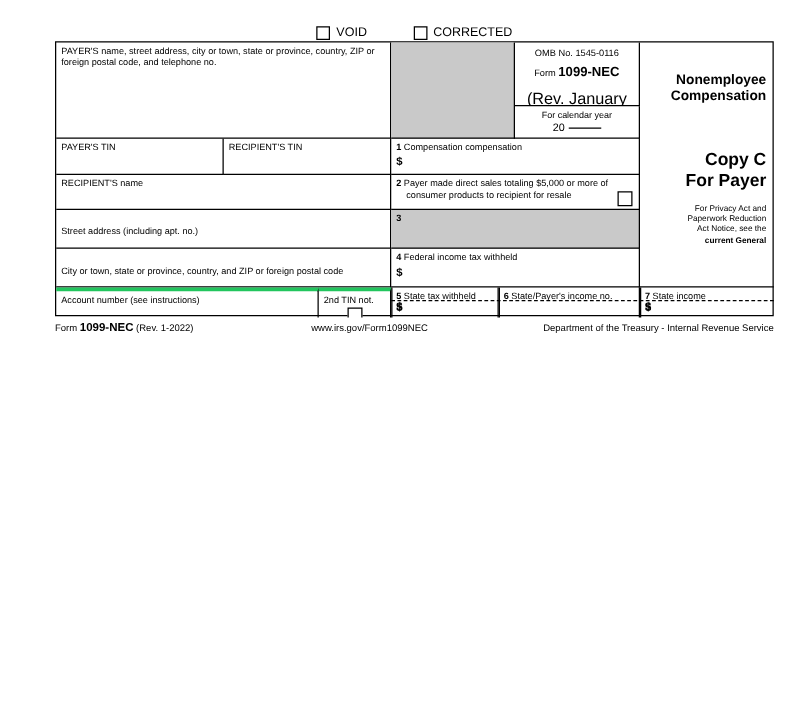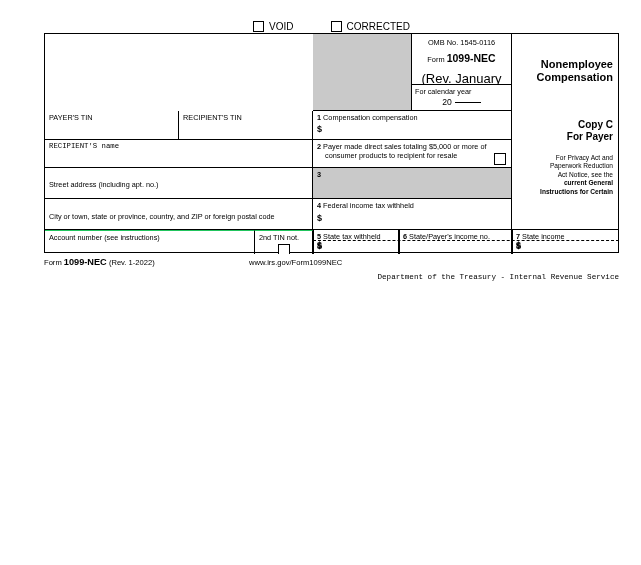--- a/index.html
+++ b/index.html
@@ -62,21 +62,21 @@
   }
 
   .cell {
     position: absolute;
     box-sizing: border-box;
     font-size: 7.4px;
     line-height: 1.25;
     overflow: hidden;
   }
   .br { border-right: 1px solid #000; }
-  .bt { border-top: 1px solid #22c55e; }
+  .bt { border-top: 3px solid #22c55e; }
   .bb { border-bottom: 1px solid #000; }
 
   .pad { padding: 2px 4px; }
   .lbl { font-size: 7.3px; }
   .num {
     font-weight: bold;
     font-size: 7.3px;
     margin-right: 2px;
   }
   .dollar {
@@ -88,21 +88,21 @@
     background: #c9c9c9;
   }
   .nec-title {
     font-weight: bold;
     font-size: 11px;
     text-align: right;
     line-height: 1.18;
   }
   .copy-c {
     font-weight: bold;
-    font-size: 10px;
+    font-size: 14px;
     text-align: right;
     line-height: 1.2;
   }
   .privacy {
     font-size: 6.6px;
     text-align: right;
     line-height: 1.28;
   }
   .privacy b { font-weight: bold; }
 
@@ -119,20 +119,21 @@
     font-weight: bold;
     font-size: 10.5px;
   }
   .rev {
     font-size: 13px;
     text-align: center;
     margin-top: 6px;
   }
   .calyear {
     font-size: 7.2px;
+    text-align: center;
   }
   .year20 {
     font-size: 8.6px;
     text-align: center;
     margin-top: 1px;
   }
   .year-line {
     display: inline-block;
     border-bottom: 1px solid #000;
     width: 26px;
@@ -152,40 +153,43 @@
   .footer {
     position: absolute;
     left: 44px;
     top: 257px;
     width: 575px;
     font-size: 7.6px;
   }
   .footer .f-left { position: absolute; left: 0; top: 0; }
   .footer .f-left b { font-size: 9.2px; }
   .footer .f-mid { position: absolute; left: 205px; top: 1px; }
-  .footer .f-right { position: absolute; right: 0; top: 16px; font-family: Liberation Mono, monospace; }
+  .footer .f-right { position: absolute; right: 0; top: 1px; }
 </style>
 </head>
 <body>
 
 <div class="form-wrap">
 
   <div class="top-row">
     <div class="top-item">
       <span class="cbx"></span>
       <span>VOID</span>
     </div>
     <div class="top-item">
       <span class="cbx"></span>
       <span>CORRECTED</span>
     </div>
   </div>
 
   <div class="tbl">
 
+    <div class="cell pad bb br" style="left:0; top:0; width:268px; height:77px;">
+      <span class="lbl">PAYER'S name, street address, city or town, state or province, country, ZIP or foreign postal code, and telephone no.</span>
+    </div>
 
     <div class="cell bb br gray" style="left:268px; top:0; width:99px; height:77px;"></div>
 
     <div class="cell bb br" style="left:367px; top:0; width:100px; height:51px; padding:4px 3px 0 3px;">
       <div class="omb">OMB No. 1545-0116</div>
       <div class="form-1099">
         <span>Form</span>
         <span class="big">1099-NEC</span>
       </div>
       <div class="rev">(Rev. January 2022)</div>
@@ -223,21 +227,21 @@
       <div class="privacy" style="margin-top:11px;">
         <div>For Privacy Act and</div>
         <div>Paperwork Reduction</div>
         <div>Act Notice, see the</div>
         <div><b>current General</b></div>
         <div><b>Instructions for Certain</b></div>
 
       </div>
     </div>
 
-    <div class="cell pad bb br" style="left:0; top:106px; width:268px; height:28px;font-family:Liberation Mono, monospace;">
+    <div class="cell pad bb br" style="left:0; top:106px; width:268px; height:28px;">
       <span class="lbl">RECIPIENT'S name</span>
     </div>
 
     <div class="cell pad bb br" style="left:268px; top:106px; width:199px; height:28px; position:absolute;">
       <span class="num">2</span><span class="lbl">Payer made direct sales totaling $5,000 or more of</span>
       <div class="lbl" style="margin-left:8px;">consumer products to recipient for resale</div>
       <span class="small-cbx" style="position:absolute; right:5px; top:13px;"></span>
     </div>
 
     <div class="cell pad bb br" style="left:0; top:134px; width:268px; height:31px;">

